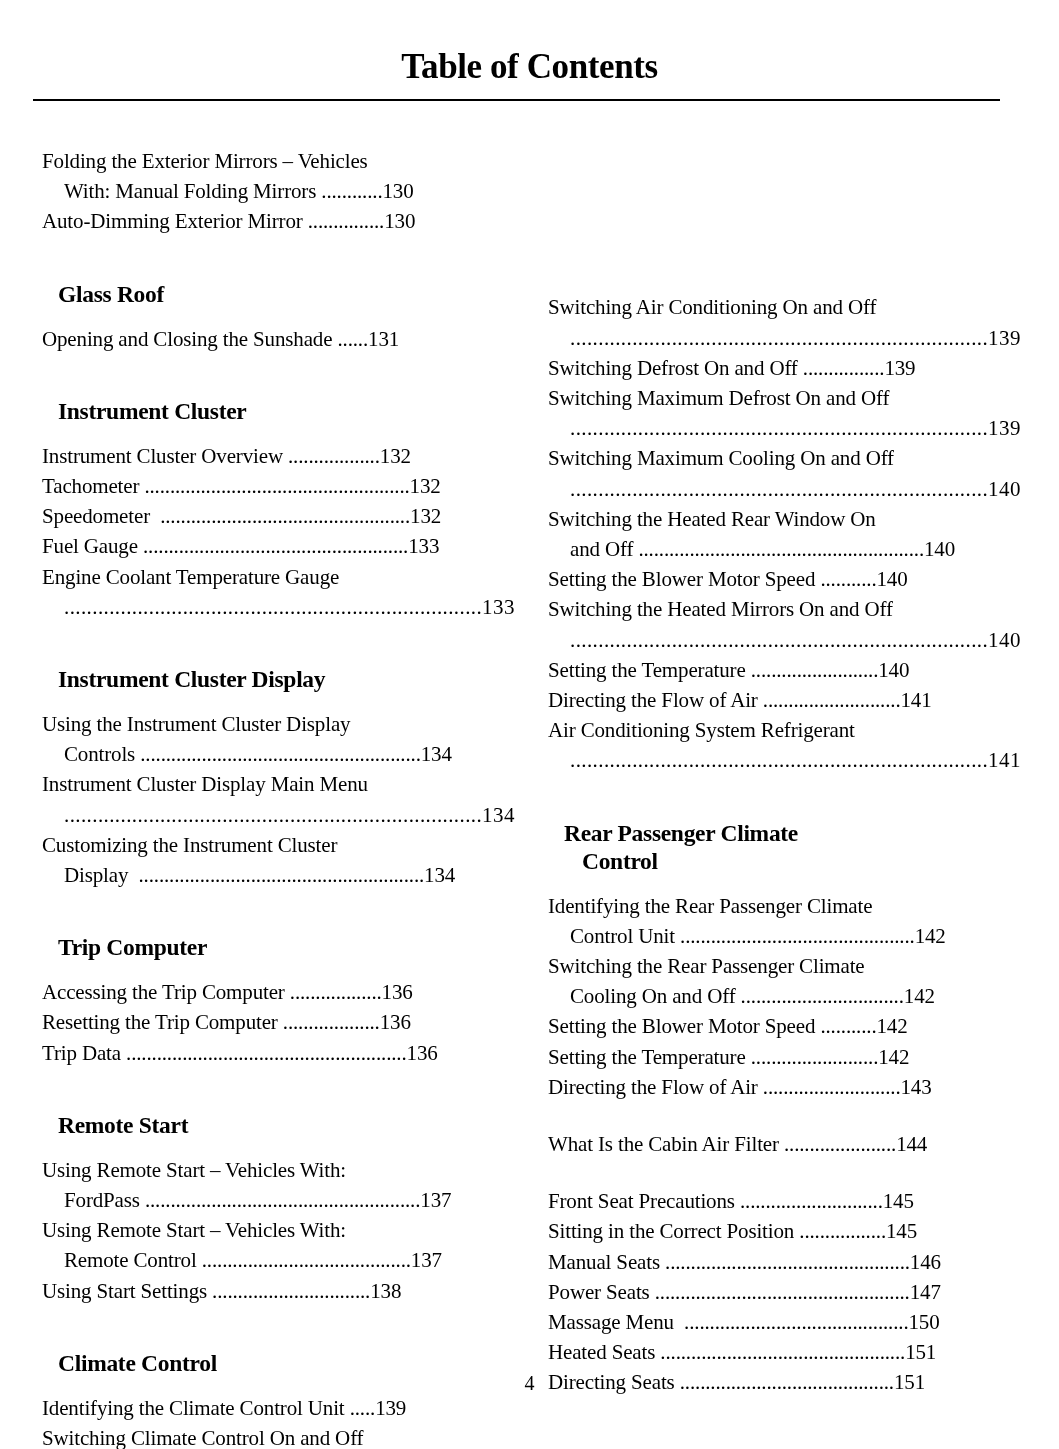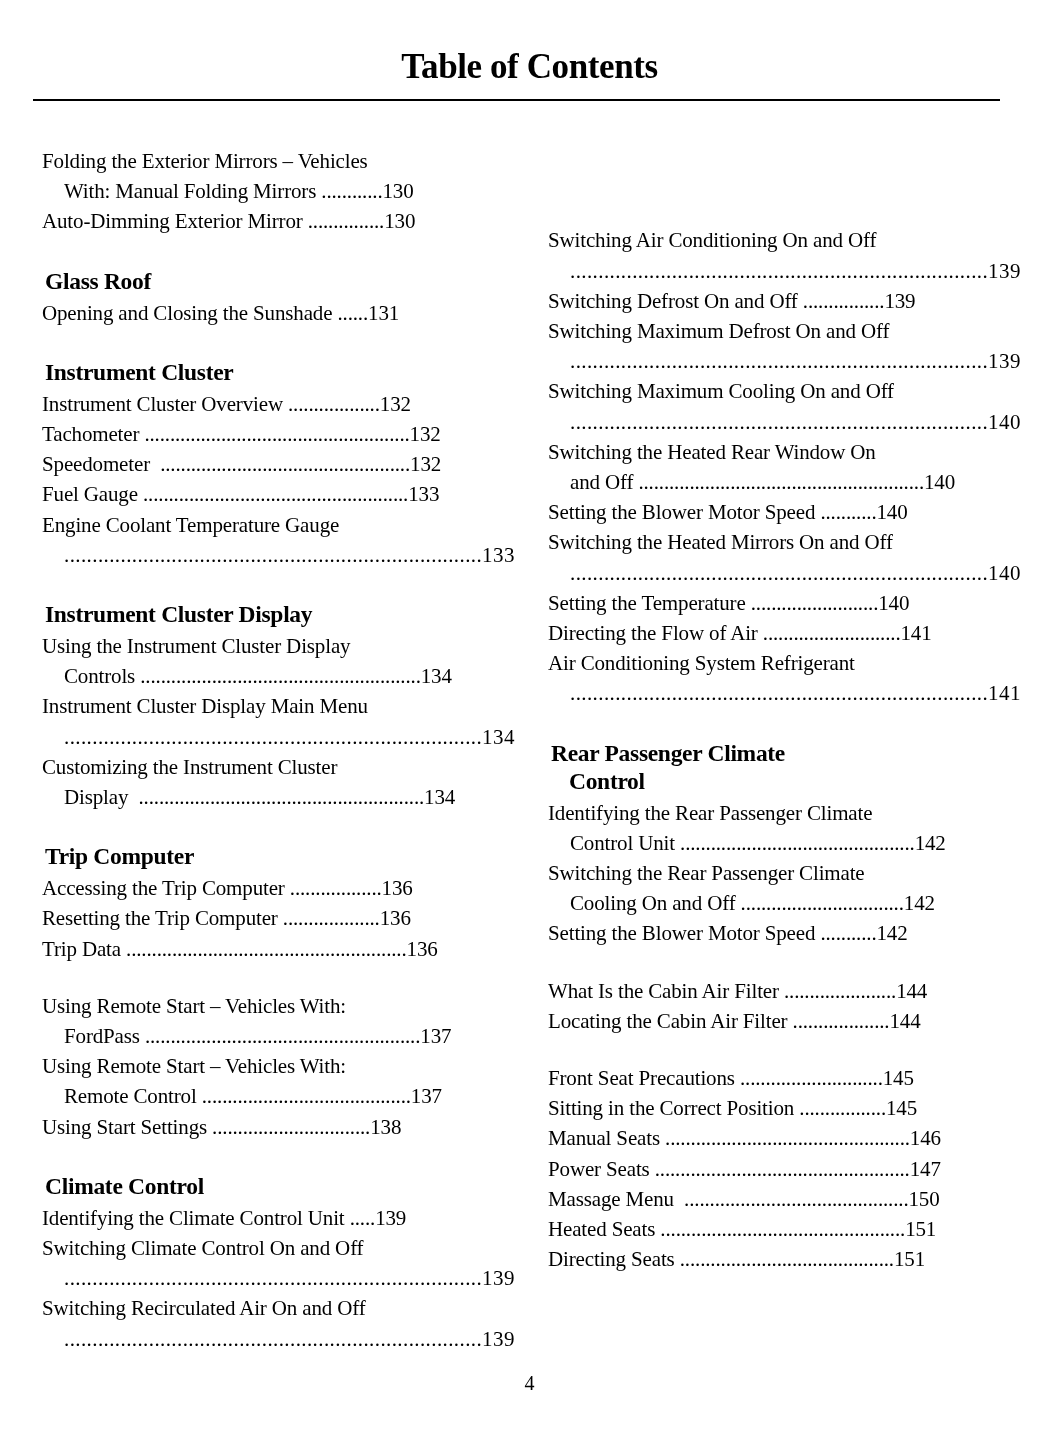--- a/index.html
+++ b/index.html
@@ -46,21 +46,21 @@
     align-items: center;
   }
   .col {
     width: 452px;
   }
   h2.section {
     font-size: 23.5px;
     font-weight: bold;
     line-height: 28px;
     letter-spacing: -0.3px;
-    margin: 3px;
+    margin: 16px;
     padding: 0;
     text-indent: 0;
   }
   h2.section .cont {
     display: block;
     padding-left: 18px;
   }
   .spacer-before-section {
     height: 27px;
   }
@@ -118,20 +118,21 @@
         <h2 class="section">Instrument Cluster Display</h2>
         <div class="entry">Using the Instrument Cluster Display<span class="cont">Controls .......................................................134</span></div>
         <div class="entry">Instrument Cluster Display Main Menu<span class="leaders-line">..........................................................................134</span></div>
         <div class="entry">Customizing the Instrument Cluster<span class="cont">Display  ........................................................134</span></div>
         <div class="spacer-before-section"></div>
         <h2 class="section">Trip Computer</h2>
         <div class="entry">Accessing the Trip Computer ..................136</div>
         <div class="entry">Resetting the Trip Computer ...................136</div>
         <div class="entry">Trip Data .......................................................136</div>
         <div class="spacer-before-section"></div>
+        <h2 class="section">Remote Start</h2>
         <div class="entry">Using Remote Start – Vehicles With:<span class="cont">FordPass ......................................................137</span></div>
         <div class="entry">Using Remote Start – Vehicles With:<span class="cont">Remote Control .........................................137</span></div>
         <div class="entry">Using Start Settings ...............................138</div>
         <div class="spacer-before-section"></div>
         <h2 class="section">Climate Control</h2>
         <div class="entry">Identifying the Climate Control Unit .....139</div>
         <div class="entry">Switching Climate Control On and Off<span class="leaders-line">..........................................................................139</span></div>
         <div class="entry">Switching Recirculated Air On and Off<span class="leaders-line">..........................................................................139</span></div>
       </div>
     <div class="col" id="col-1">
@@ -143,23 +144,24 @@
         <div class="entry">Setting the Blower Motor Speed ...........140</div>
         <div class="entry">Switching the Heated Mirrors On and Off<span class="leaders-line">..........................................................................140</span></div>
         <div class="entry">Setting the Temperature .........................140</div>
         <div class="entry">Directing the Flow of Air ...........................141</div>
         <div class="entry">Air Conditioning System Refrigerant<span class="leaders-line">..........................................................................141</span></div>
         <div class="spacer-before-section"></div>
         <h2 class="section">Rear Passenger Climate<span class="cont">Control</span></h2>
         <div class="entry">Identifying the Rear Passenger Climate<span class="cont">Control Unit ..............................................142</span></div>
         <div class="entry">Switching the Rear Passenger Climate<span class="cont">Cooling On and Off ................................142</span></div>
         <div class="entry">Setting the Blower Motor Speed ...........142</div>
+        <div class="entry">Setting the Temperature .........................142</div>
+        <div class="entry">Directing the Flow of Air ...........................143</div>
         <div class="spacer-before-section"></div>
         <div class="entry">What Is the Cabin Air Filter ......................144</div>
-        <div class="entry">Locating the Cabin Air Filter ...................144</div>
         <div class="spacer-before-section"></div>
         <div class="entry">Front Seat Precautions ............................145</div>
         <div class="entry">Sitting in the Correct Position .................145</div>
         <div class="entry">Manual Seats ................................................146</div>
         <div class="entry">Power Seats ..................................................147</div>
         <div class="entry">Massage Menu  ............................................150</div>
         <div class="entry">Heated Seats ................................................151</div>
         <div class="entry">Directing Seats ..........................................151</div>
       </div>
   </div>

